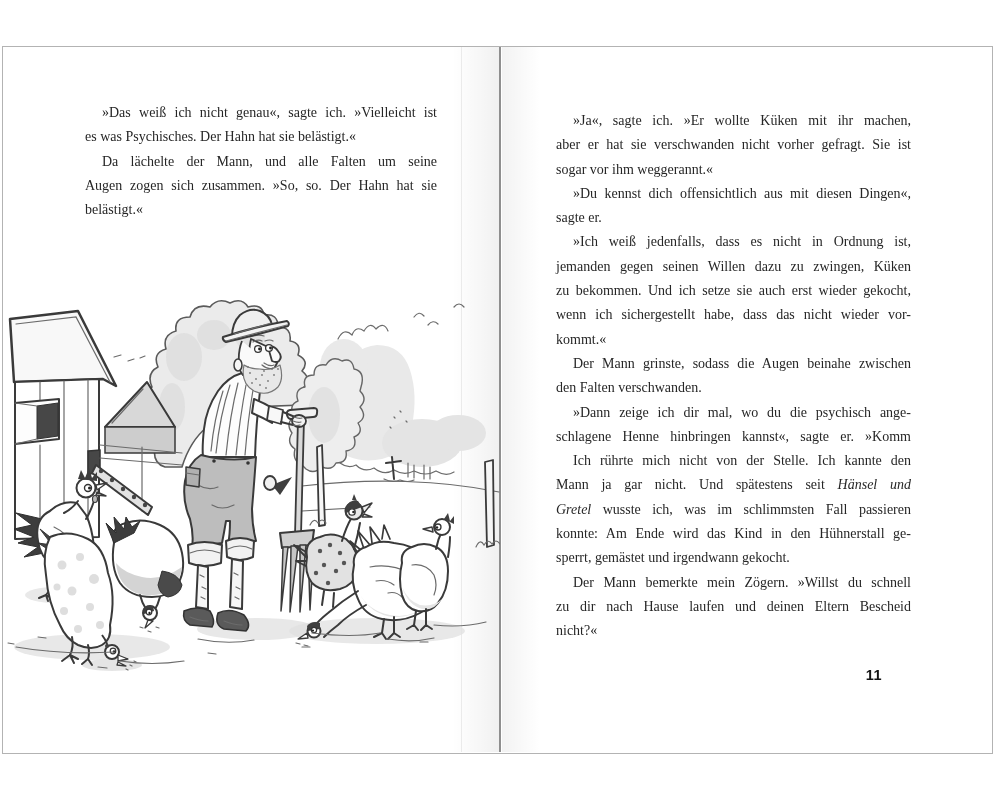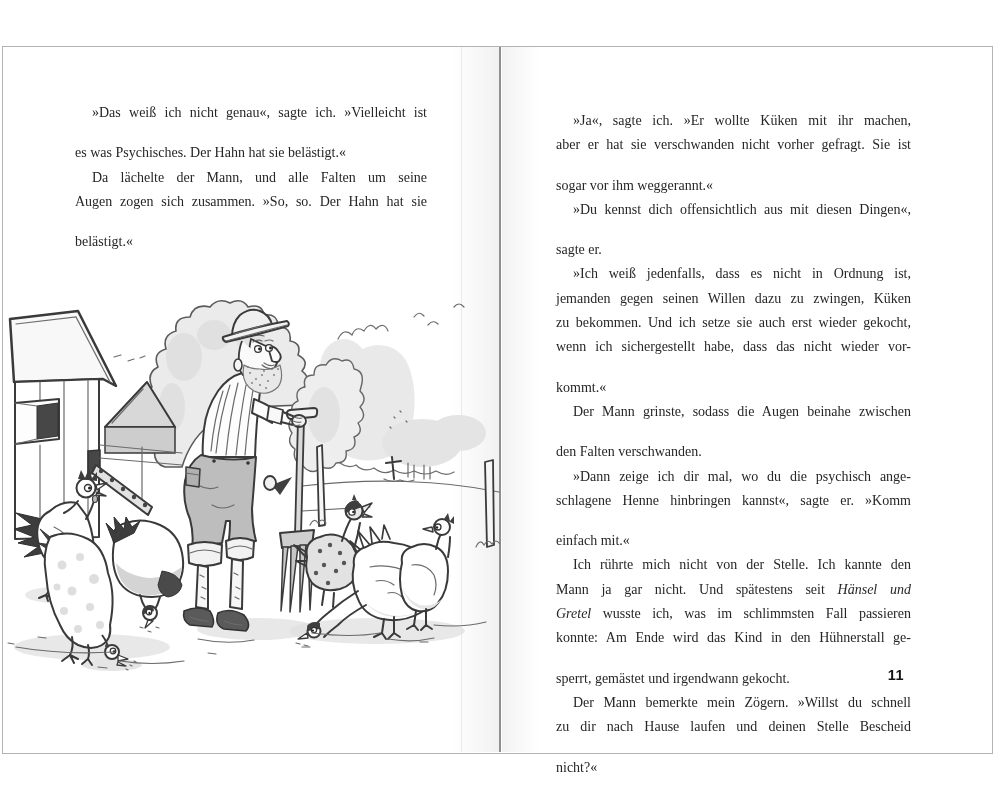--- a/index.html
+++ b/index.html
@@ -12,32 +12,32 @@
     position:absolute; left:2px; top:46px; width:989px; height:706px;
     border:1px solid #b3b3b3; background:#ffffff;
   }
   .page-edge-line { position:absolute; left:461px; top:47px; width:1px; height:705px; background:rgba(0,0,0,0.07); }
   .gutter-shade-left  { position:absolute; left:452px; top:47px; width:47px; height:705px;
     background:linear-gradient(to right, rgba(0,0,0,0), rgba(0,0,0,0.055)); }
   .gutter-shade-right { position:absolute; left:502px; top:47px; width:38px; height:705px;
     background:linear-gradient(to right, rgba(0,0,0,0.05), rgba(0,0,0,0)); }
   .spine-line { position:absolute; left:499px; top:47px; width:2px; height:705px; background:#8f8f8f; }
 
-  .text-left  { position:absolute; left:75px;  top:101px; width:352px; }
+  .text-left  { position:absolute; left:85px;  top:101px; width:352px; }
   .text-right { position:absolute; left:556px; top:109px; width:355px; }
   .bookline {
     font-size:14px; line-height:24.3px; height:24.3px; color:#262626;
     text-align:justify; text-align-last:justify; white-space:normal;
   }
-  .bookline.last  { text-align-last:left;margin-top:16px; }
+  .bookline.last  { text-align-last:left; }
   .bookline.first { text-indent:17px; }
   .bookline em { font-style:italic; }
 
   .pagenum {
-    position:absolute; left:844px; top:667px; width:60px; text-align:right;
+    position:absolute; left:844px; top:667px; width:60px; text-align:center;
     font-family:"Liberation Sans", sans-serif; font-weight:bold;
     font-size:14.5px; color:#141414; letter-spacing:0.5px;
   }
 
   .illustration { position:absolute; left:2px; top:295px; width:498px; height:380px; }
   svg .ln   { fill:none; stroke:#3a3a3a; stroke-width:2; stroke-linecap:round; stroke-linejoin:round; }
   svg .thin { fill:none; stroke:#6b6b6b; stroke-width:1.2; stroke-linecap:round; }
   svg .wash { stroke:none; }
 </style>
 </head>
@@ -65,28 +65,27 @@
     <div class="bookline last">sagte er.</div>
     <div class="bookline first">»Ich weiß jedenfalls, dass es nicht in Ordnung ist,</div>
     <div class="bookline">jemanden gegen seinen Willen dazu zu zwingen, Küken</div>
     <div class="bookline">zu bekommen. Und ich setze sie auch erst wieder gekocht,</div>
     <div class="bookline">wenn ich sichergestellt habe, dass das nicht wieder vor-</div>
     <div class="bookline last">kommt.«</div>
     <div class="bookline first">Der Mann grinste, sodass die Augen beinahe zwischen</div>
     <div class="bookline last">den Falten verschwanden.</div>
     <div class="bookline first">»Dann zeige ich dir mal, wo du die psychisch ange-</div>
     <div class="bookline">schlagene Henne hinbringen kannst«, sagte er. »Komm</div>
-    <div class="bookline last">einfach mit.«</div>
     <div class="bookline first">Ich rührte mich nicht von der Stelle. Ich kannte den</div>
     <div class="bookline">Mann ja gar nicht. Und spätestens seit <em>Hänsel und</em></div>
     <div class="bookline"><em>Gretel</em> wusste ich, was im schlimmsten Fall passieren</div>
     <div class="bookline">konnte: Am Ende wird das Kind in den Hühnerstall ge-</div>
     <div class="bookline last">sperrt, gemästet und irgendwann gekocht.</div>
     <div class="bookline first">Der Mann bemerkte mein Zögern. »Willst du schnell</div>
-    <div class="bookline">zu dir nach Hause laufen und deinen Stelle Bescheid</div>
+    <div class="bookline">zu dir nach Hause laufen und deinen Eltern Bescheid</div>
     <div class="bookline last">nicht?«</div>
   </div>
 
 <div class="pagenum">11</div>
 
 <div class="illustration">
 <svg width="498" height="380" viewBox="0 0 498 380" xmlns="http://www.w3.org/2000/svg">
 
   <g>
     <path class="wash" fill="#e9e9e9" d="M330,150 Q322,110 338,80 Q350,52 375,50 Q400,50 408,75 Q416,100 410,130 Q404,158 380,164 Q350,170 330,150 Z"></path>

